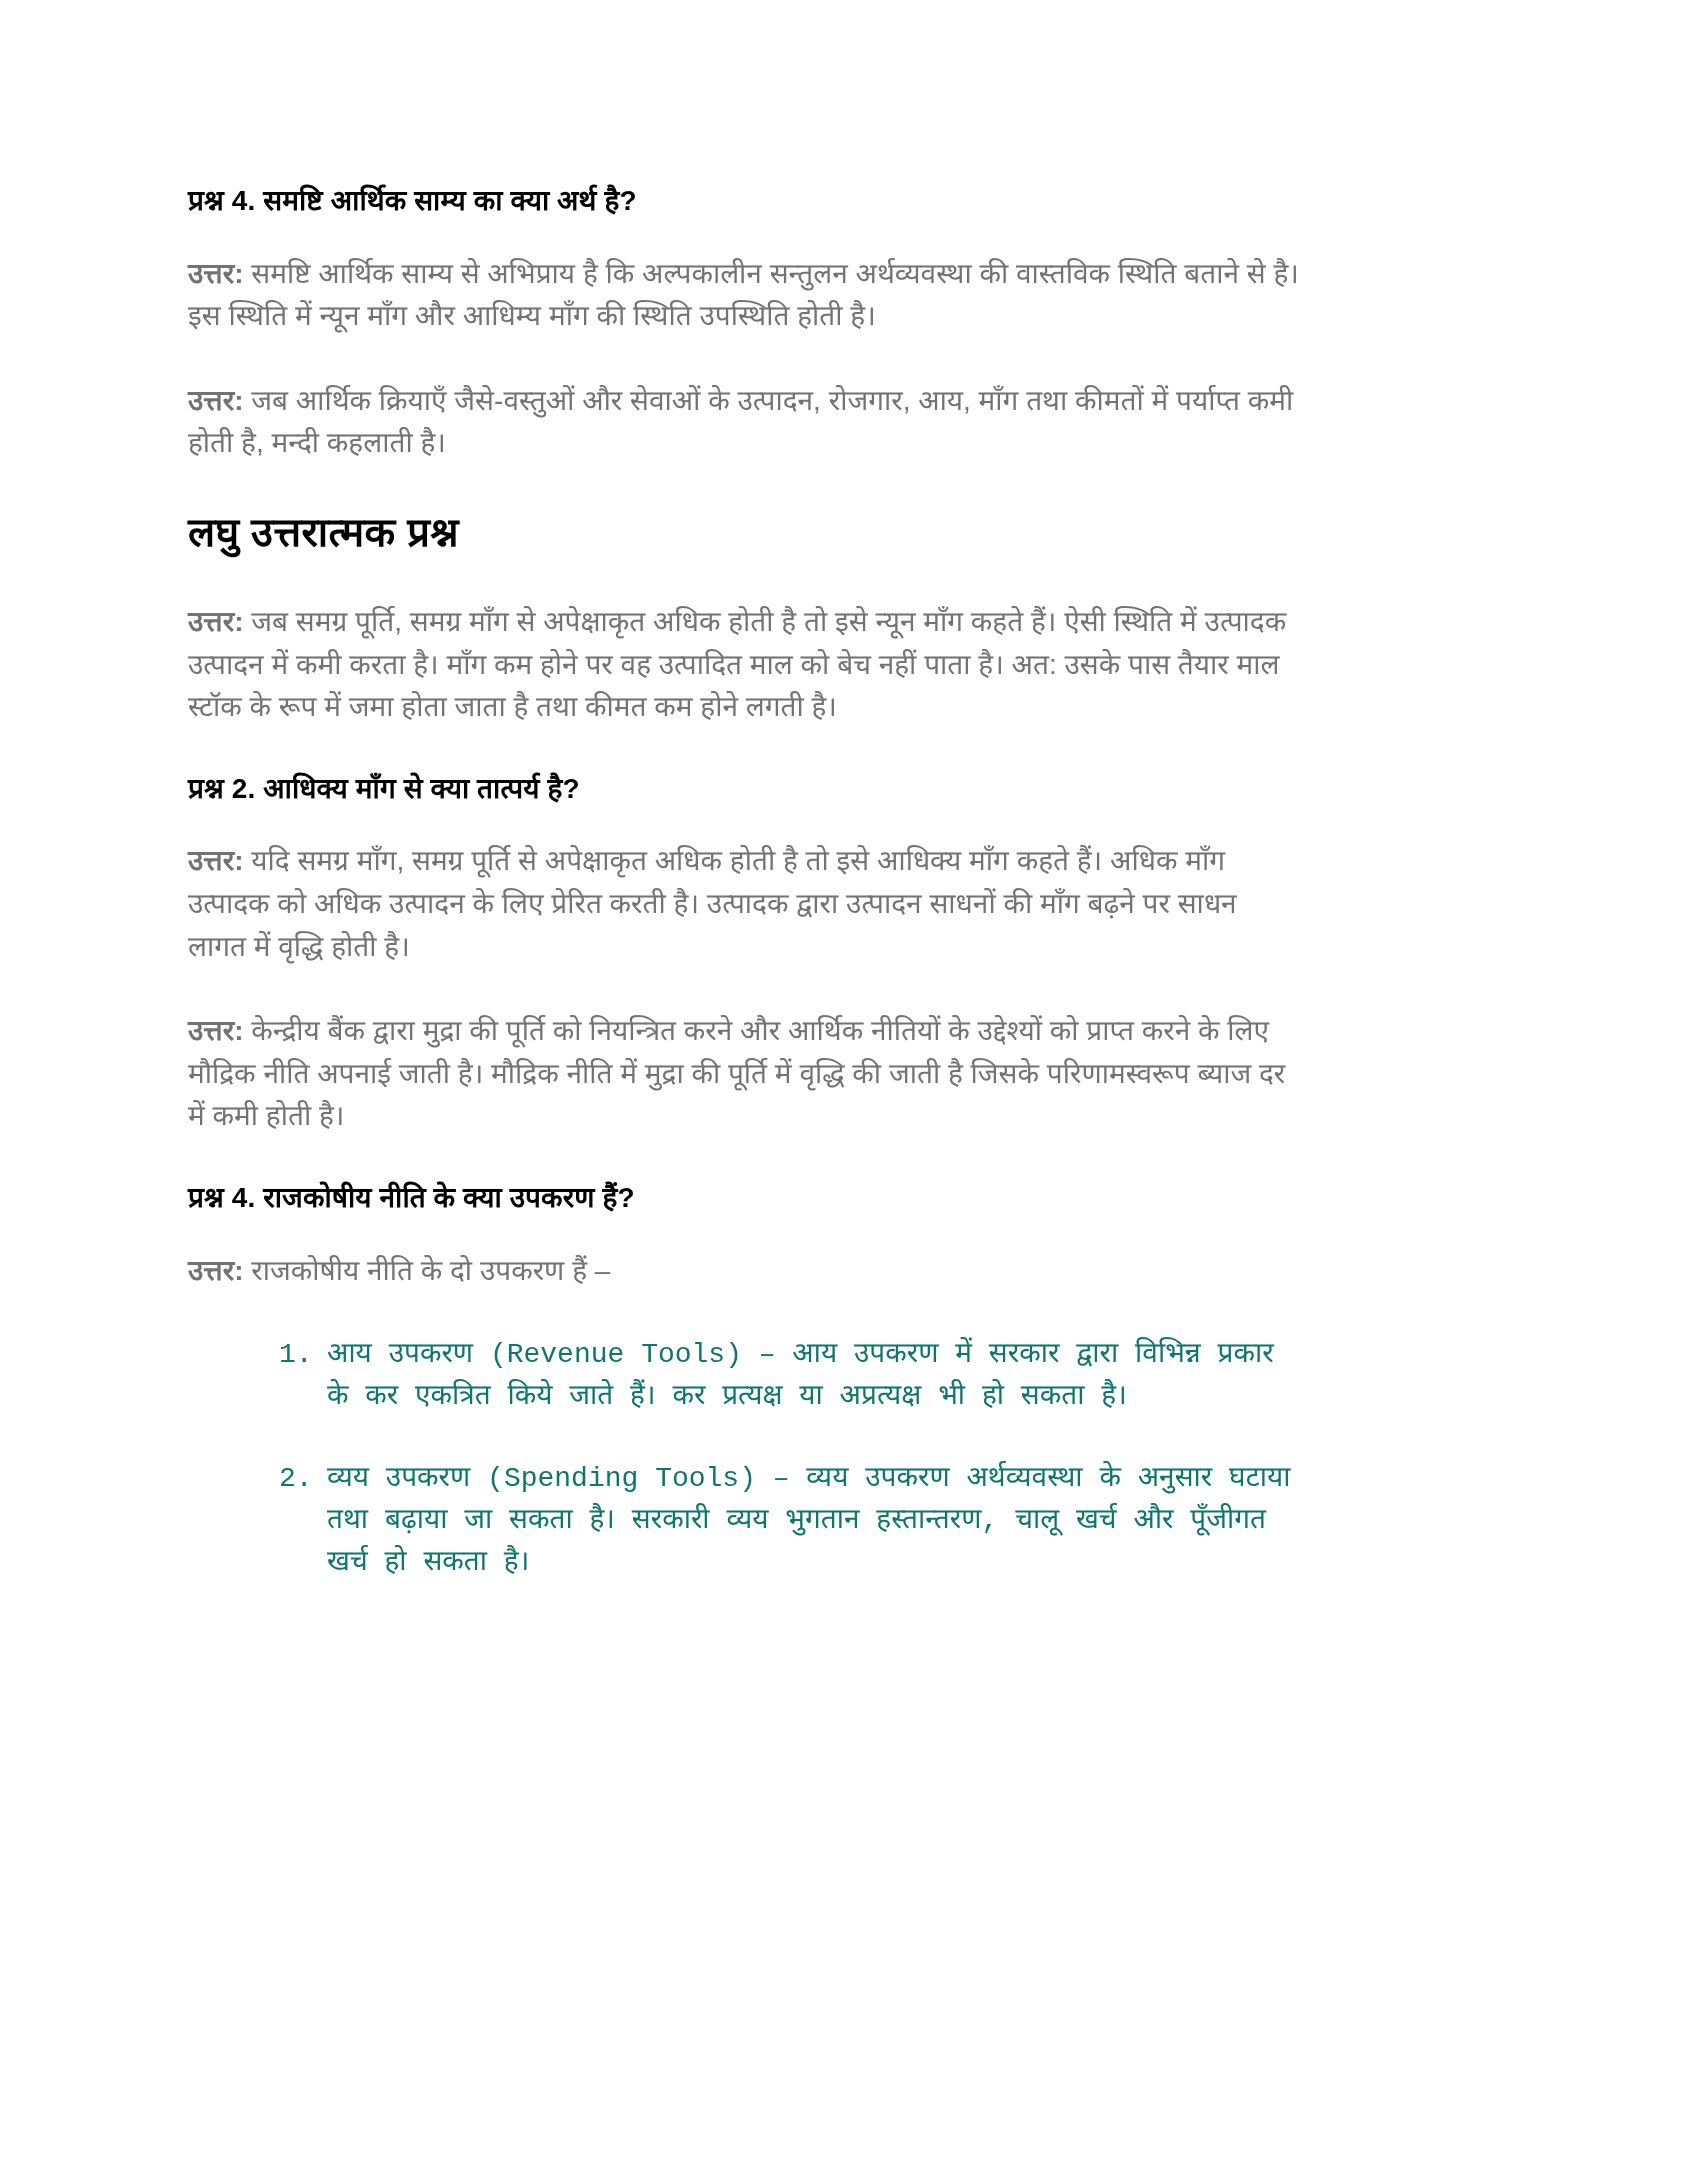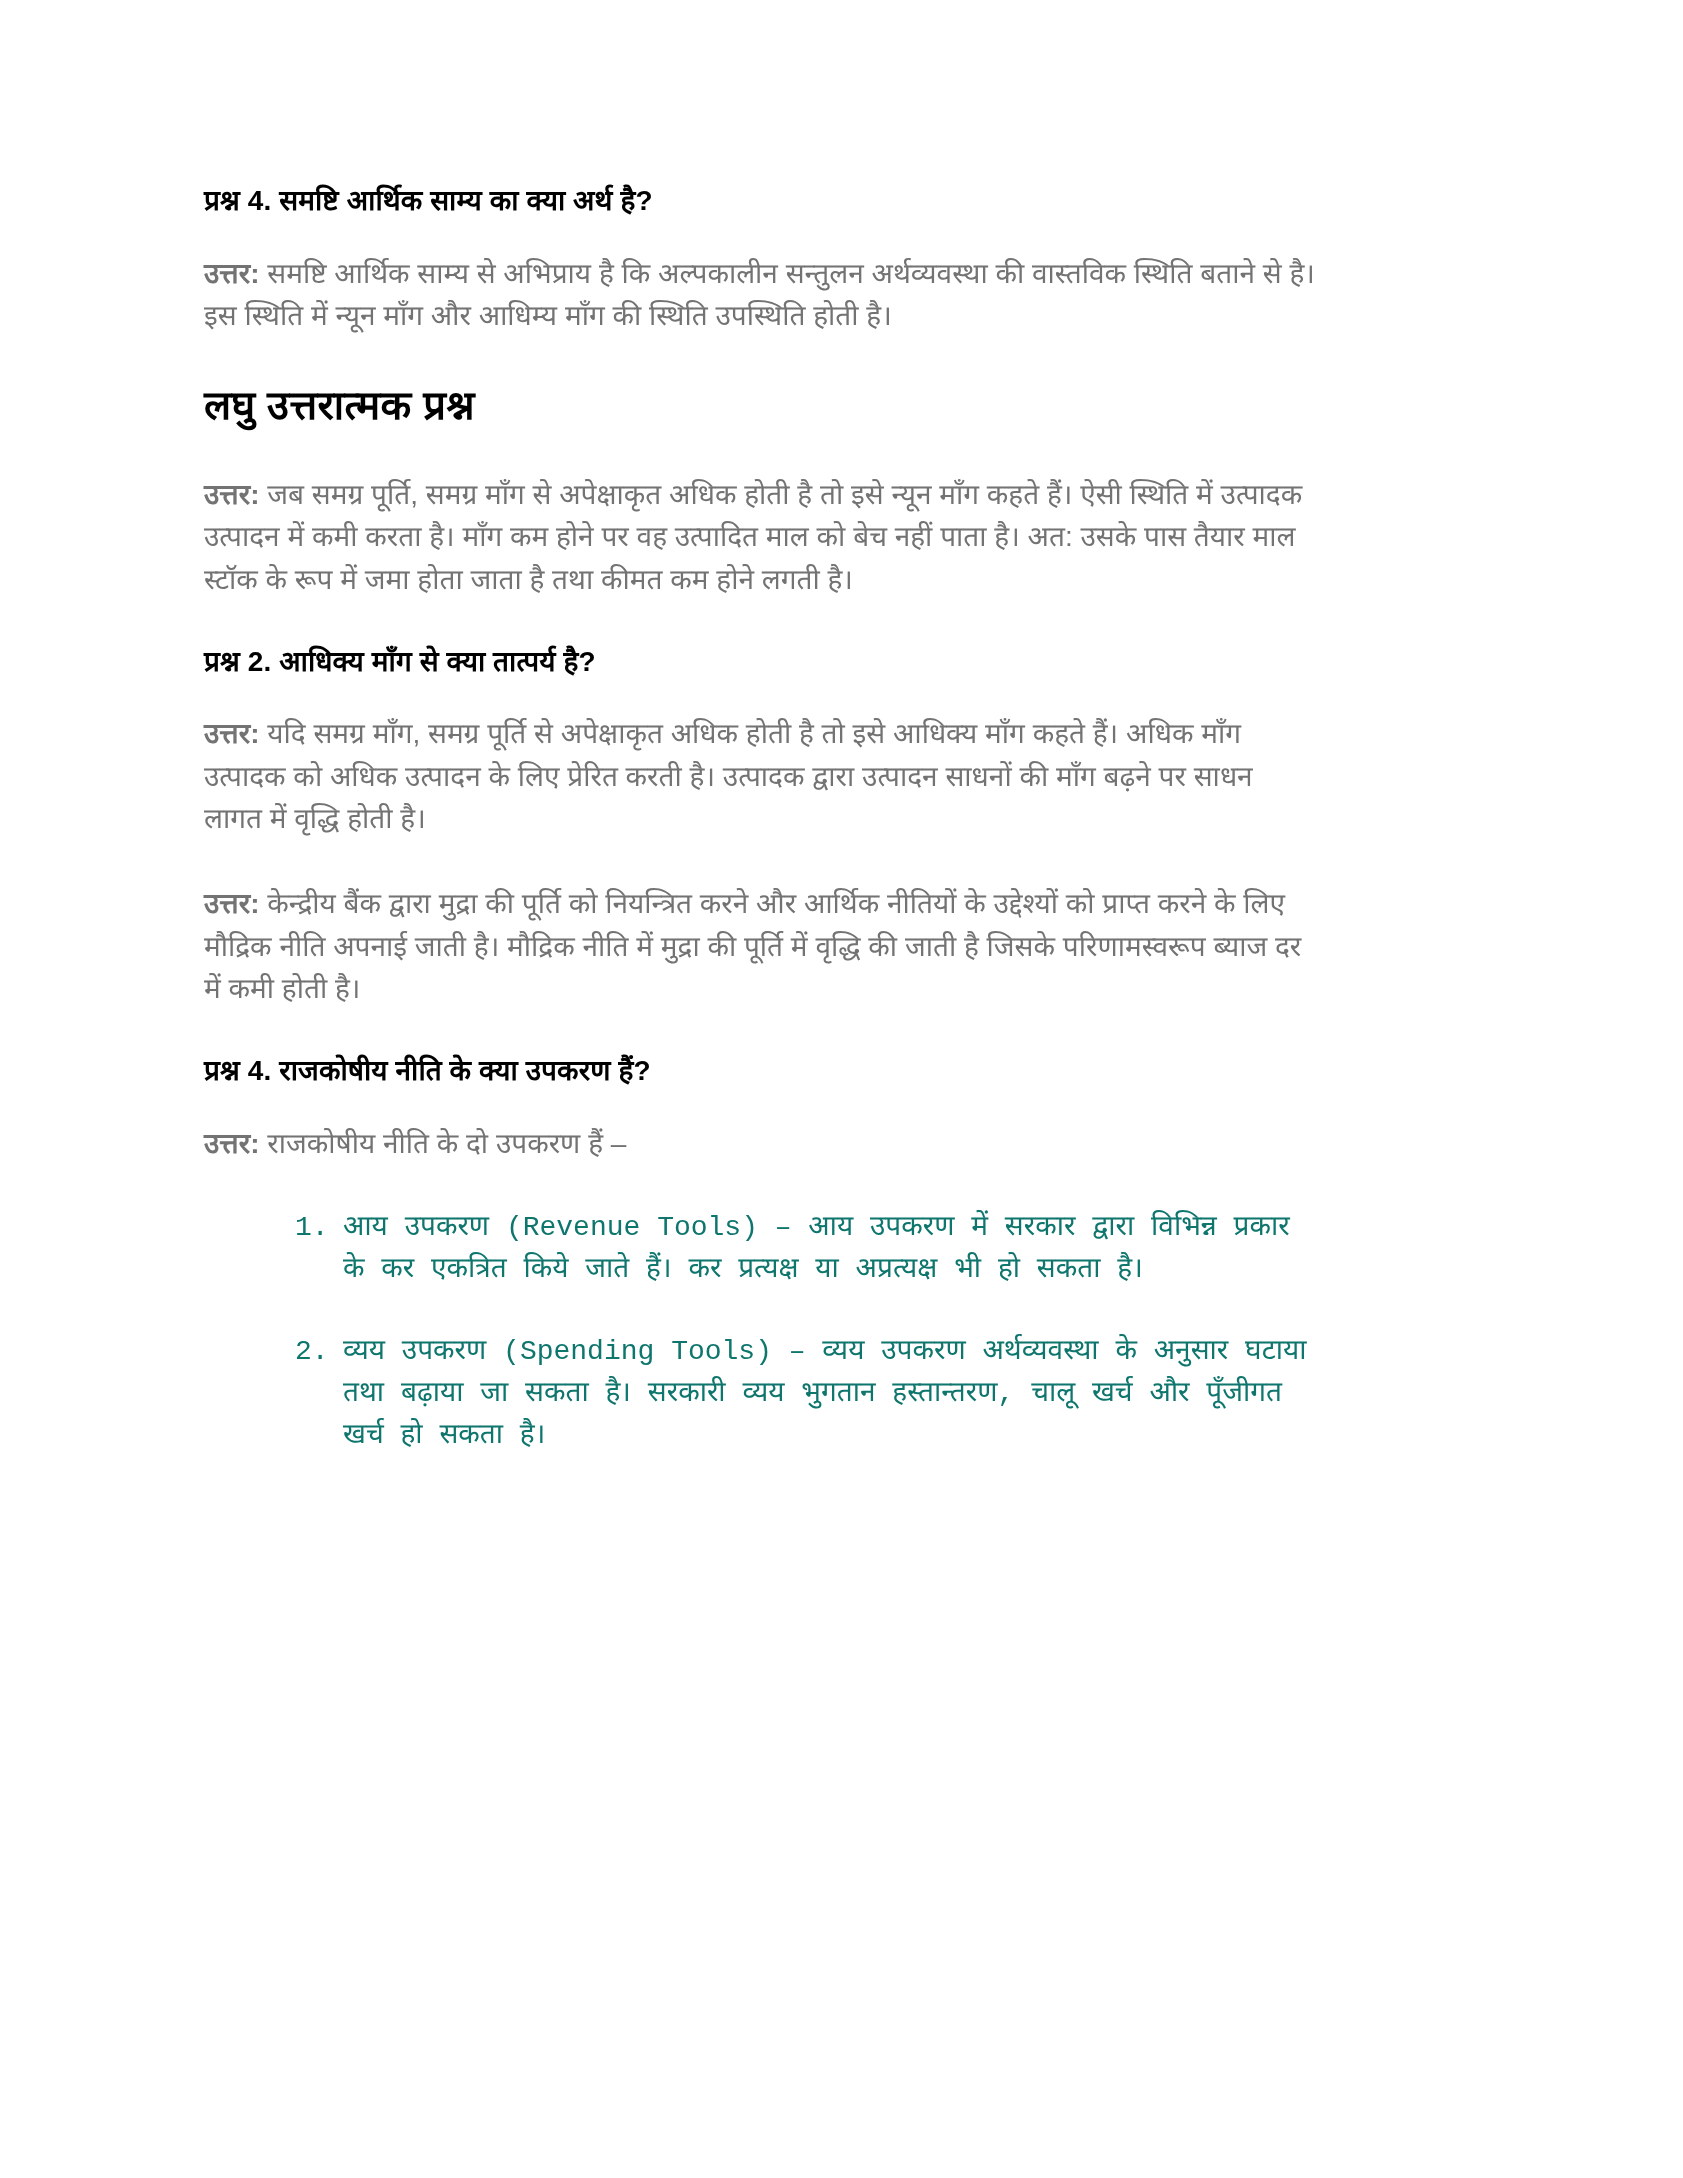--- a/index.html
+++ b/index.html
@@ -13,21 +13,21 @@
     height: 2178px;
     font-family: "Liberation Serif", "DejaVu Serif", serif;
     color: #000000;
     -webkit-font-smoothing: antialiased;
   }
   .page {
     box-sizing: border-box;
     width: 1683px;
     height: 1758px;
     background: #ffffff;
-    padding: 183px 0 0 16px;
+    padding: 183px 0 0 0;
     position: relative;
   }
   .content {
     width: 1114px;
     margin: 0 auto 0 188px;
   }
 
   
   .q-heading {
     font-family: "Liberation Sans", "DejaVu Sans", sans-serif;
@@ -98,20 +98,23 @@
 <div class="page">
   <div class="content">
 
     <h2 class="q-heading tight-top">प्रश्न 4. समष्टि आर्थिक साम्य का क्या अर्थ है?</h2>
 
     <p class="answer">
       <span class="lbl">उत्तर:</span><span> समष्टि आर्थिक साम्य से अभिप्राय है कि अल्पकालीन सन्तुलन अर्थव्यवस्था की वास्तविक स्थिति बताने से है। इस स्थिति में न्यून माँग और आधिम्य माँग की स्थिति उपस्थिति होती है।</span>
     </p>
 
 
+    <p class="answer">
+      <span class="lbl">उत्तर:</span><span> जब आर्थिक क्रियाएँ जैसे-वस्तुओं और सेवाओं के उत्पादन, रोजगार, आय, माँग तथा कीमतों में पर्याप्त कमी होती है, मन्दी कहलाती है।</span>
+    </p>
 
     <h1 class="section-heading">लघु उत्तरात्मक प्रश्न</h1>
 
 
     <p class="answer">
       <span class="lbl">उत्तर:</span><span> जब समग्र पूर्ति, समग्र माँग से अपेक्षाकृत अधिक होती है तो इसे न्यून माँग कहते हैं। ऐसी स्थिति में उत्पादक उत्पादन में कमी करता है। माँग कम होने पर वह उत्पादित माल को बेच नहीं पाता है। अत: उसके पास तैयार माल स्टॉक के रूप में जमा होता जाता है तथा कीमत कम होने लगती है।</span>
     </p>
 
     <h2 class="q-heading">प्रश्न 2. आधिक्य माँग से क्या तात्पर्य है?</h2>
 

